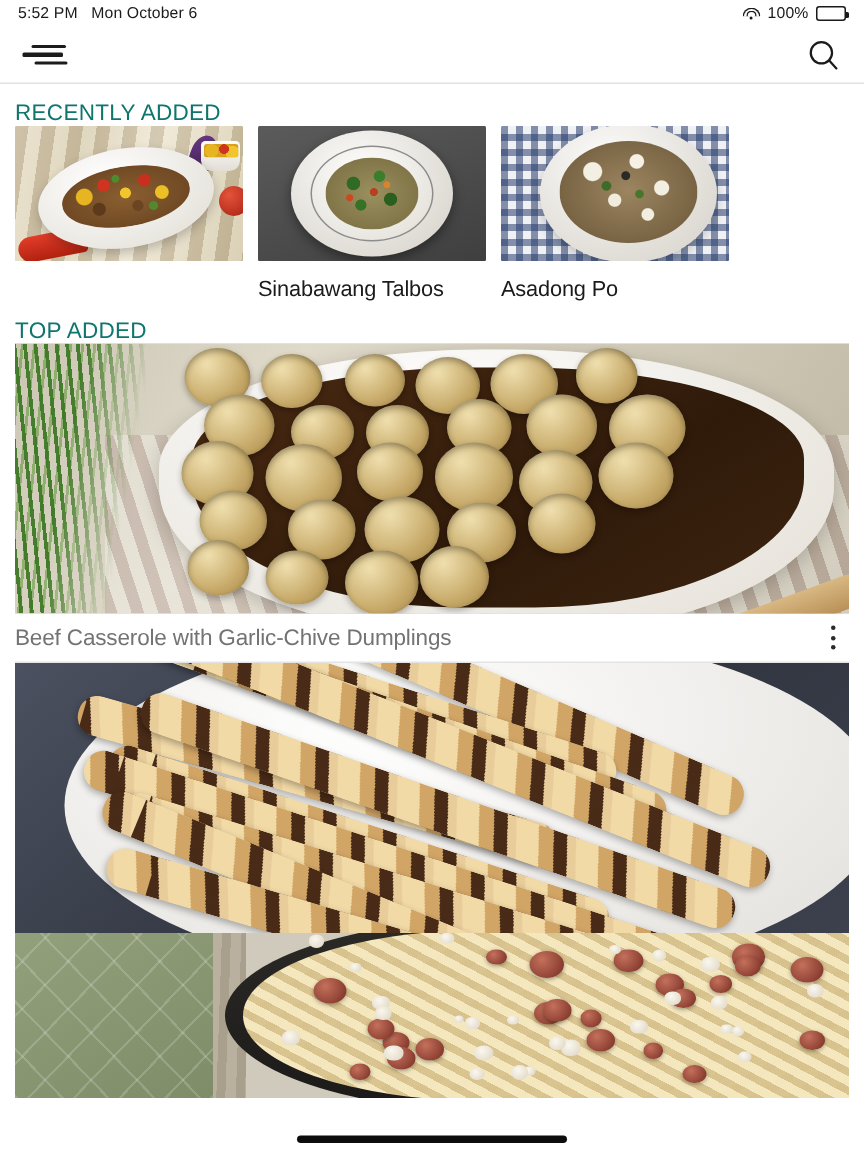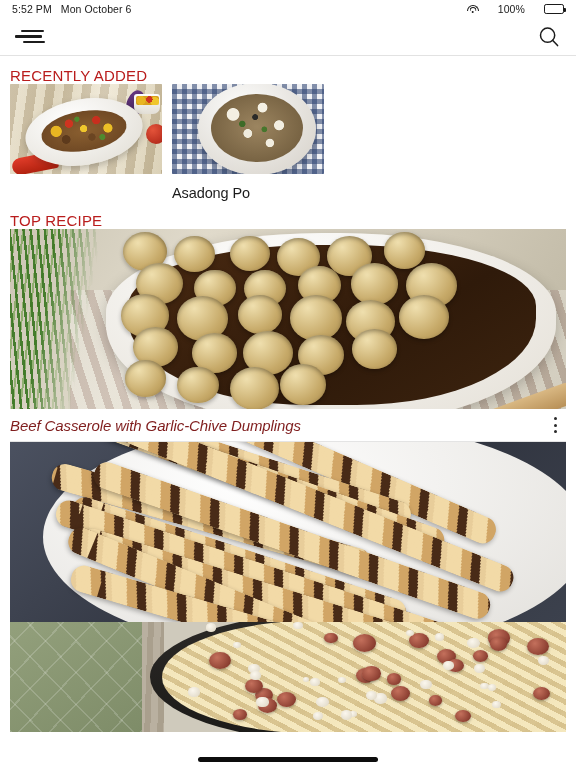--- a/index.html
+++ b/index.html
@@ -15,21 +15,21 @@
     height:18px;
     display:flex;
     align-items:center;
     padding:0 12px;
     font-size:10.5px;
     color:#1a1a1a;
     background:#fff;
     letter-spacing:0.1px;
   }
   .status-left { display:flex; align-items:center; gap:9px; }
-  .status-right { margin-left:auto; display:flex; align-items:center; gap:19px;text-align:right; }
+  .status-right { margin-left:auto; display:flex; align-items:center; gap:5px;text-align:right; }
   .wifi-icon { display:inline-block; width:12px; height:9px; position:relative; }
   .wifi-icon i {
     position:absolute; border:1.3px solid #1a1a1a; border-bottom:none;
     border-radius:50% 50% 0 0 / 100% 100% 0 0;
     left:50%; transform:translateX(-50%);
   }
   .wifi-icon i:nth-child(1){ width:12px; height:6px; top:0; }
   .wifi-icon i:nth-child(2){ width:7px; height:3.5px; top:2.6px; }
   .wifi-icon i:nth-child(3){
     width:2.6px; height:2.6px; top:6px; background:#1a1a1a;
@@ -69,21 +69,21 @@
   }
   .search-btn {
     margin-left:auto; width:26px; height:26px;
     display:flex; align-items:center; justify-content:center;
     cursor:pointer; position:relative; z-index:2;
   }
   .search-btn svg { display:block; }
 
   
   .section-head {
-    font-size:15px; color:#b91c1c;
+    font-size:15px; color:#0f766e;
     padding:11px 10px 0 10px;
     letter-spacing:0.2px;
   }
 
   
   .recent-strip {
     display:flex; gap:10px; padding:0 10px;
     overflow:hidden;
   }
   .recent-card { width:152px; flex-shrink:0; }
@@ -103,23 +103,23 @@
   .top-img {
     width:100%; height:180px;
     overflow:hidden; position:relative; background:#ccc;
   }
   .top-row {
     display:flex; align-items:center;
     height:33px;
     border-bottom:1px solid #e4e4e4;
   }
   .top-title {
-    font-size:15px; color:#7f1d1d;
+    font-size:15px; color:#737373;
     letter-spacing:-0.1px; flex:1;
-    white-space:nowrap; overflow:hidden;font-style:italic;
+    white-space:nowrap; overflow:hidden;
   }
   .kebab {
     width:22px; height:26px; display:flex; flex-direction:column;
     align-items:center; justify-content:center; gap:3.6px;
     cursor:pointer; flex-shrink:0;
   }
   .kebab b { width:3px; height:3px; background:#2a2a2a; border-radius:50%; display:block; }
 
   
   .home-bar {
@@ -418,35 +418,45 @@
           <div class="eggplant"></div>
           <div class="cup"></div>
         <div class="tomato"></div>
           <div class="spoon"></div>
         <div class="plate"></div>
           <div class="salad"></div>
       </div>
     </div>
   </div>
 
+  <div class="recent-card">
+    <div class="recent-thumb">
+      <div class="art talbos">
+        <div class="saucer"></div>
+          <div class="ring"></div>
+          <div class="soup"></div>
+      </div>
+    </div>
+    <div class="recent-title">Sinabawang Talbos</div>
+  </div>
 
   <div class="recent-card">
     <div class="recent-thumb">
       <div class="art asado">
         <div class="check"></div>
           <div class="bowl"></div>
           <div class="meat"></div>
       </div>
     </div>
     <div class="recent-title">Asadong Po</div>
   </div>
 
 </div>
 
-<div class="section-head">TOP RECIPE</div>
+<div class="section-head">TOP ADDED</div>
 
 <div class="top-item">
   <div class="top-img">
     <div class="art casserole">
       <div class="towel"></div>
       <div class="dish"></div>
       <div class="stew"></div>
       <div class="dumps" id="dumps1">
           <b style="width: 43.9041px; height: 38.6357px; left: 1.04711px; top: -6.96073px;"></b>
           <b style="width: 41.4398px; height: 36.467px; left: 51.9889px; top: -3.44255px;"></b>

